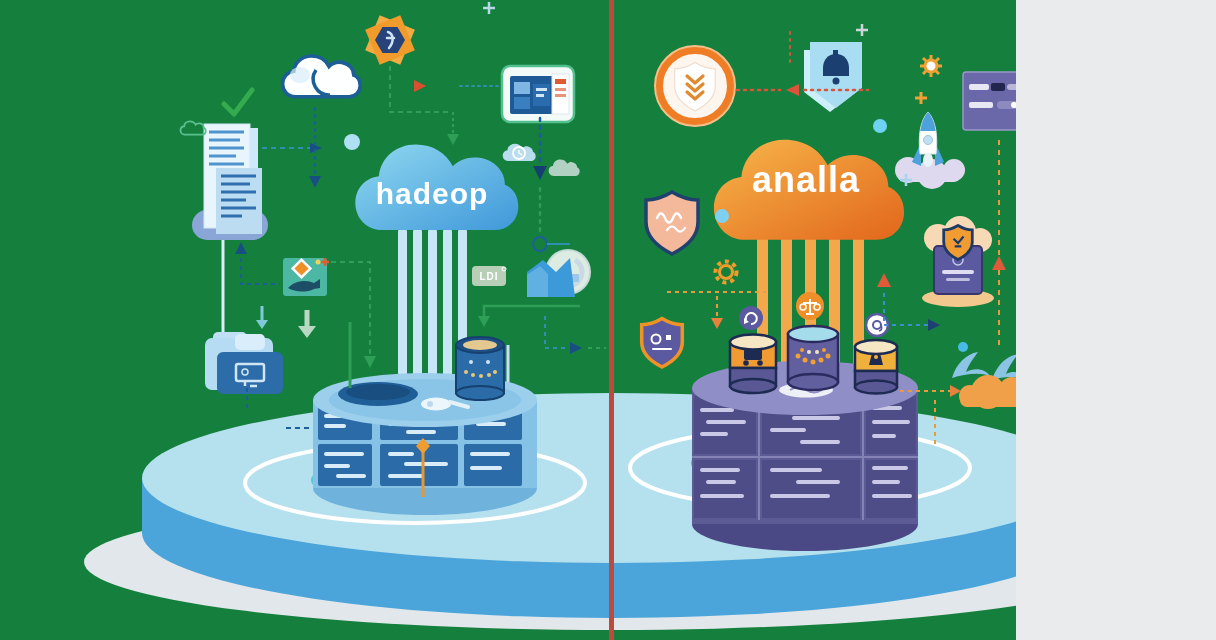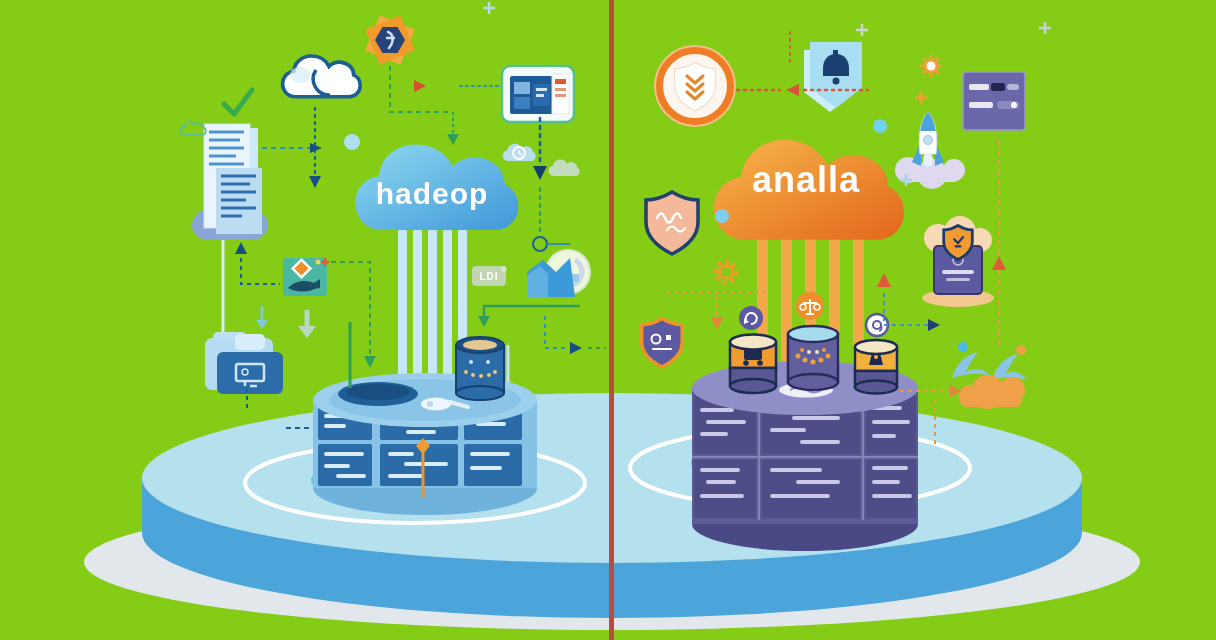--- a/index.html
+++ b/index.html
@@ -1,18 +1,18 @@
 <!DOCTYPE html>
 <html><head>
 <meta charset="utf-8">
 <style>
   html,body{margin:0;padding:0;background:#e9ebec;}
   .stage{
-    position:relative;width:1216px;height:640px;overflow:hidden;
-    background:#84cc16;font-family:"Liberation Sans",sans-serif;
+    position:relative;width:1016px;height:640px;overflow:hidden;
+    background:#15803d;font-family:"Liberation Sans",sans-serif;
   }
   svg{position:absolute;inset:0;}
   text{font-family:"Liberation Sans",sans-serif;}
   .cloud-label{font-weight:bold;fill:#ffffff;}
 </style>
 </head>
 <body>
 
 <div class="stage">
 <svg width="1216" height="640" viewBox="0 0 1216 640">

